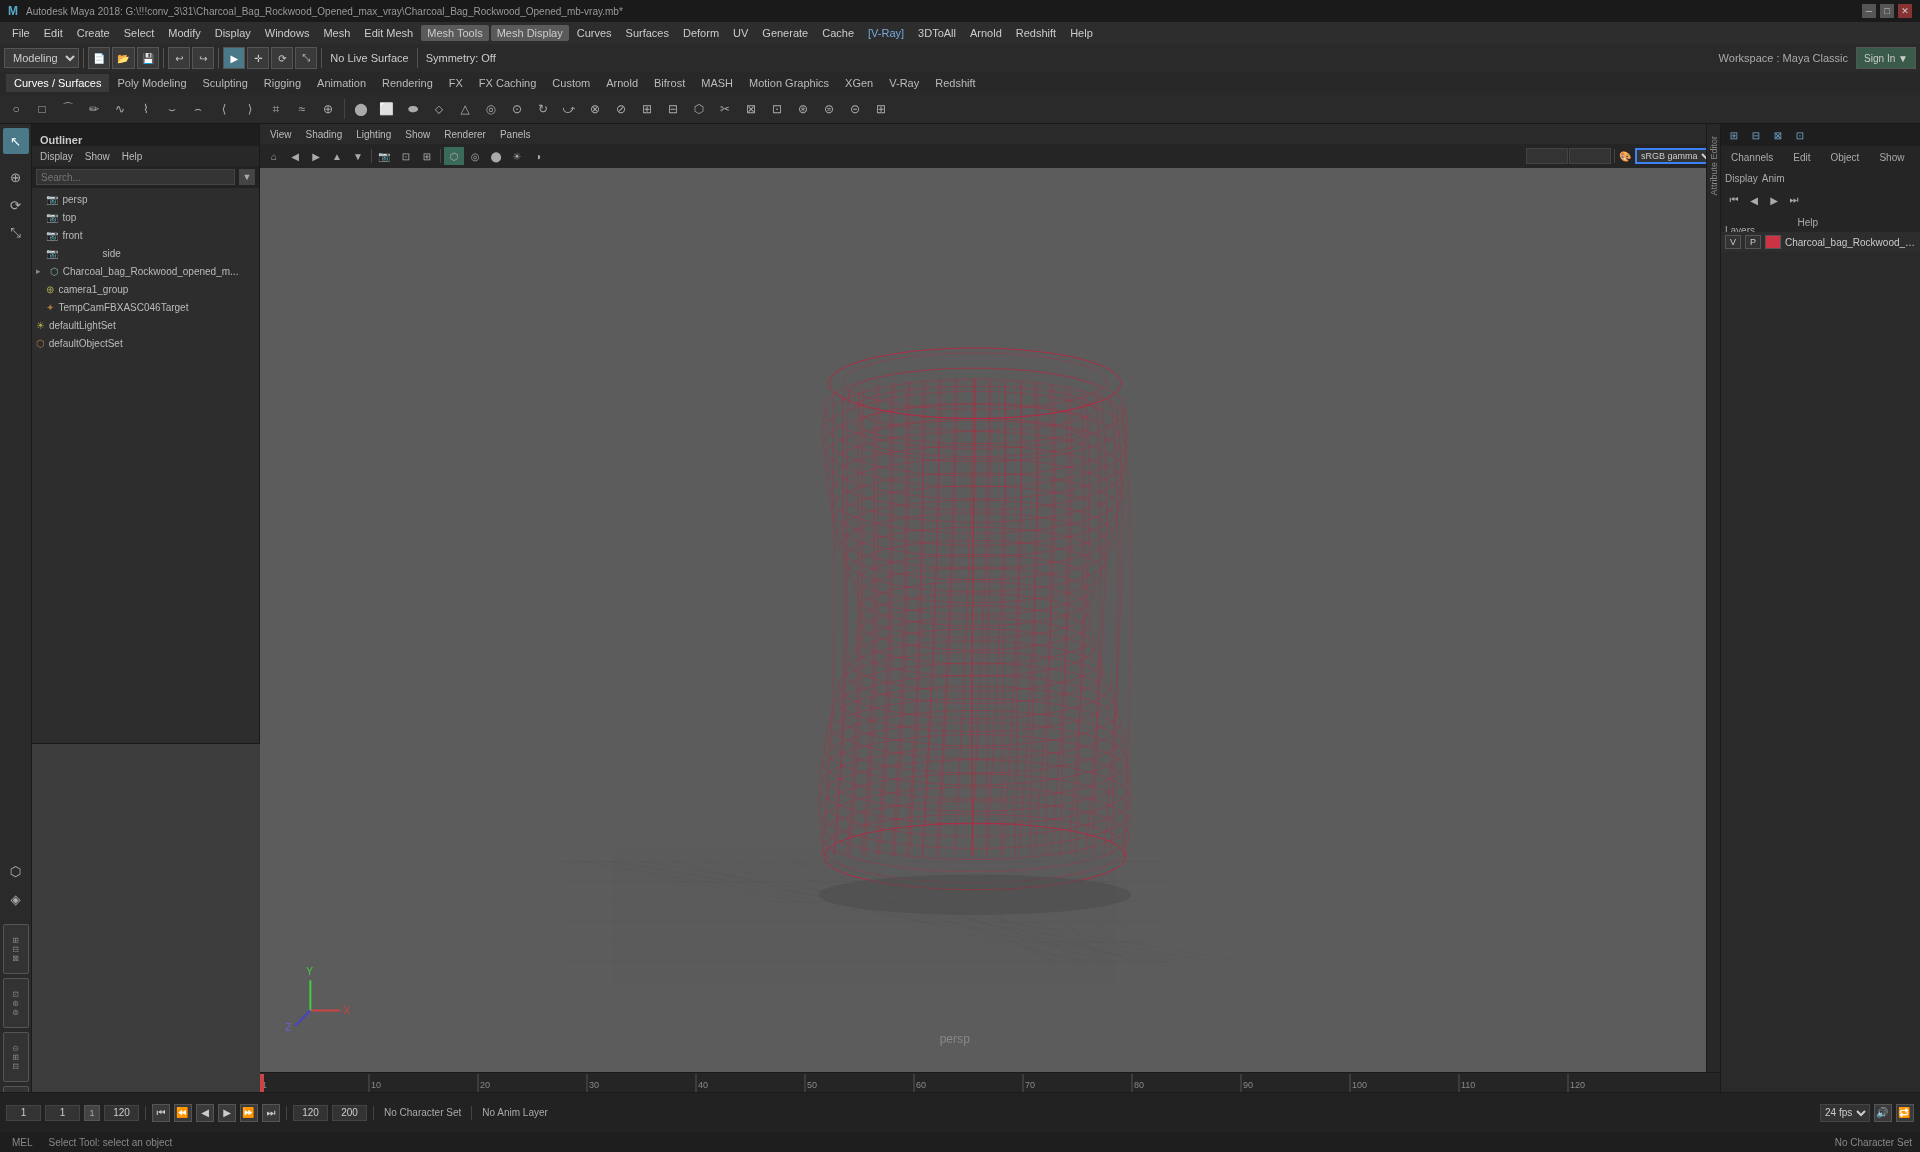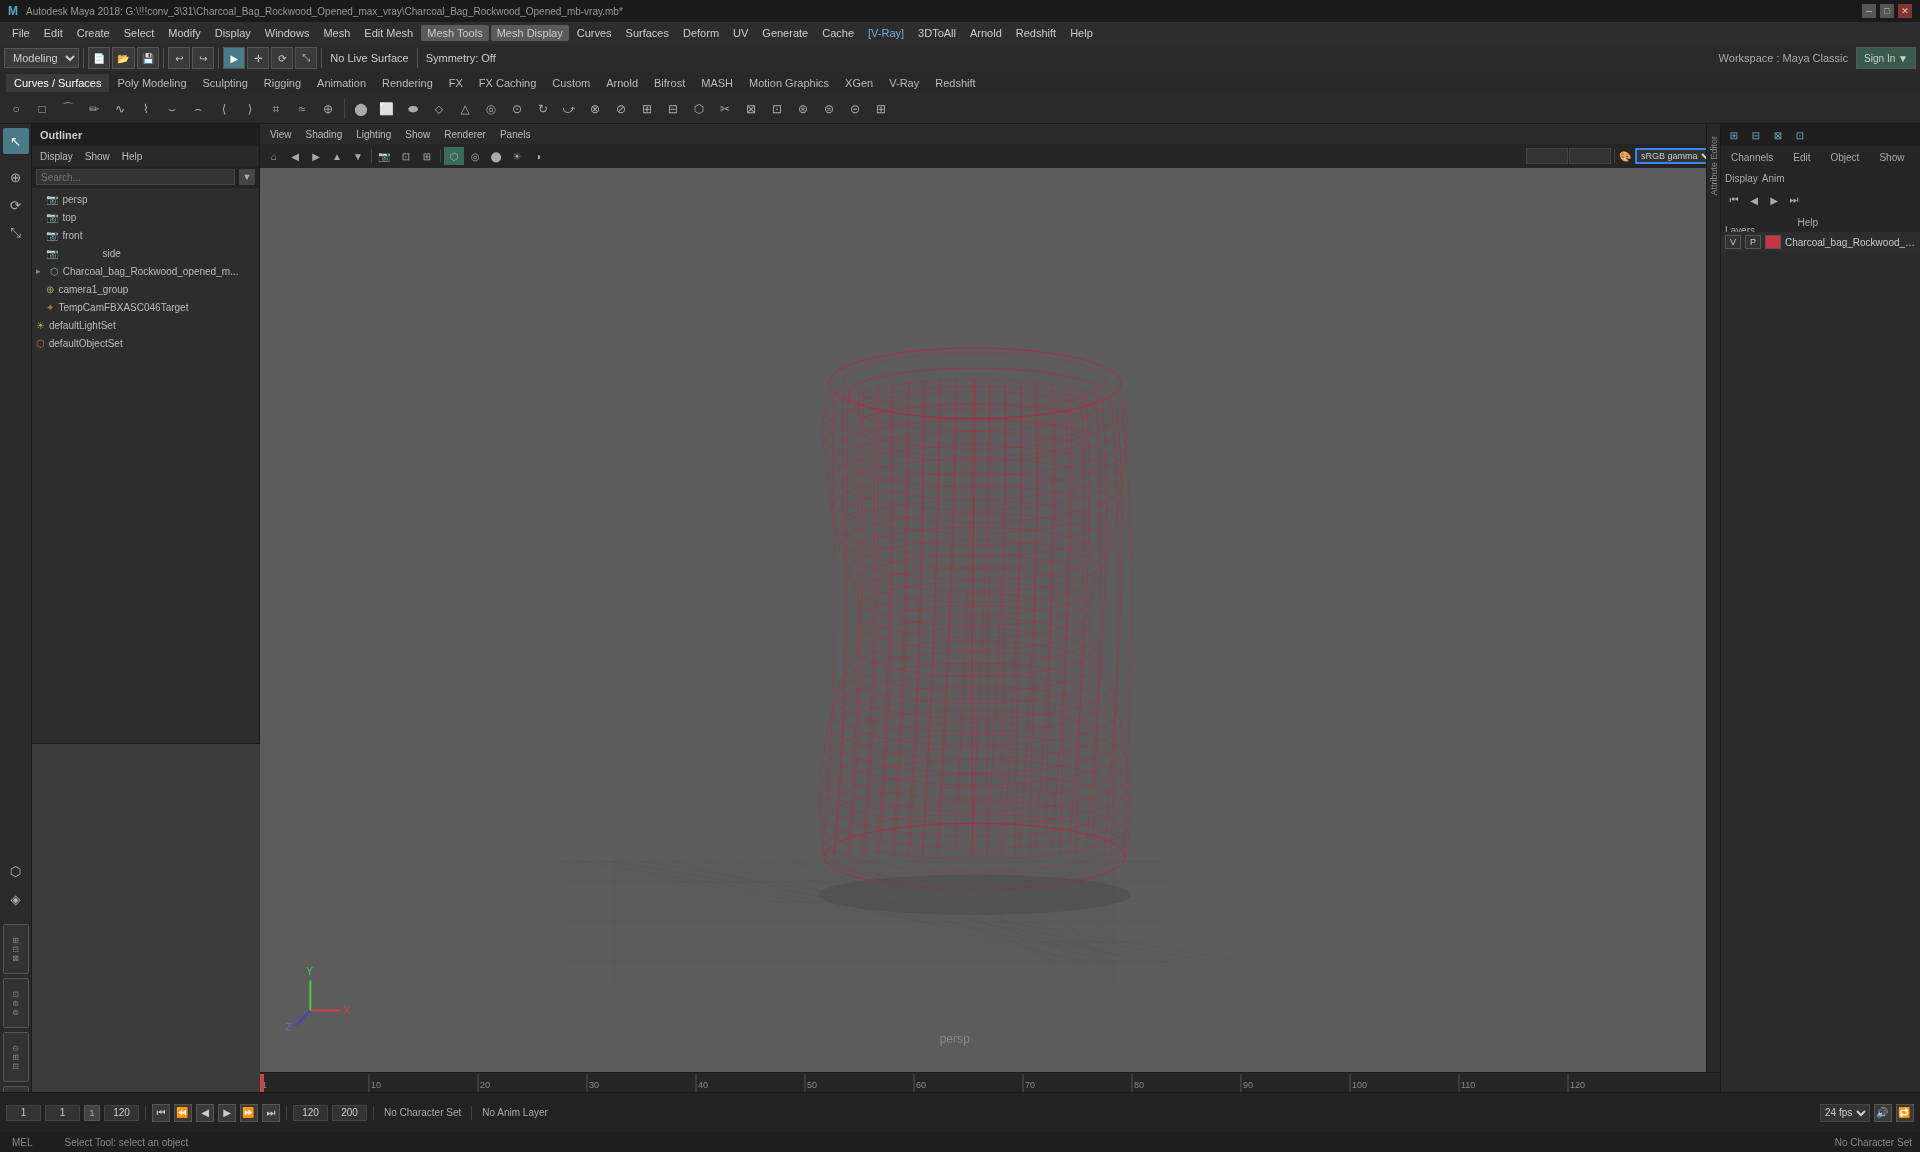--- a/index.html
+++ b/index.html
@@ -186,21 +186,21 @@
       left: 32px;
       height: 620px;
       background: #2d2d2d;
       border-right: 1px solid #1a1a1a;
       border-bottom: 1px solid #1a1a1a;
     }
     #outliner-title {
       height: 22px;
       background: #1e1e1e;
       display: flex;
-      align-items: center;
+      align-items: flex-end;
       padding: 0 8px;
       font-size: 11px;
       font-weight: bold;
       color: #ccc;
     }
     #outliner-menubar {
       height: 20px;
       background: #282828;
       display: flex;
       align-items: center;
@@ -452,21 +452,21 @@
       bottom: 0;
       left: 0;
       right: 0;
       height: 20px;
       background: #1e1e1e;
       display: flex;
       align-items: center;
       padding: 0 8px;
       font-size: 10px;
       color: #888;
-      gap: 20px;
+      gap: 4px;
     }
 
     
     #wireframe-svg {
       position: absolute;
       top: 0;
       left: 0;
       width: 100%;
       height: 100%;
     }

